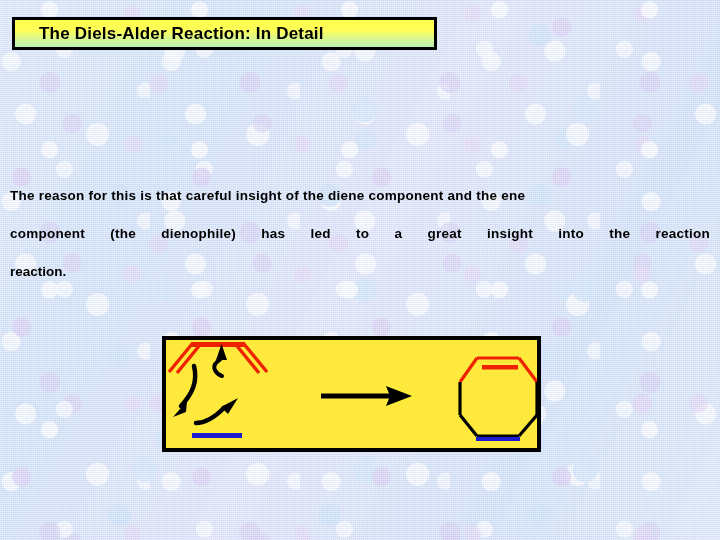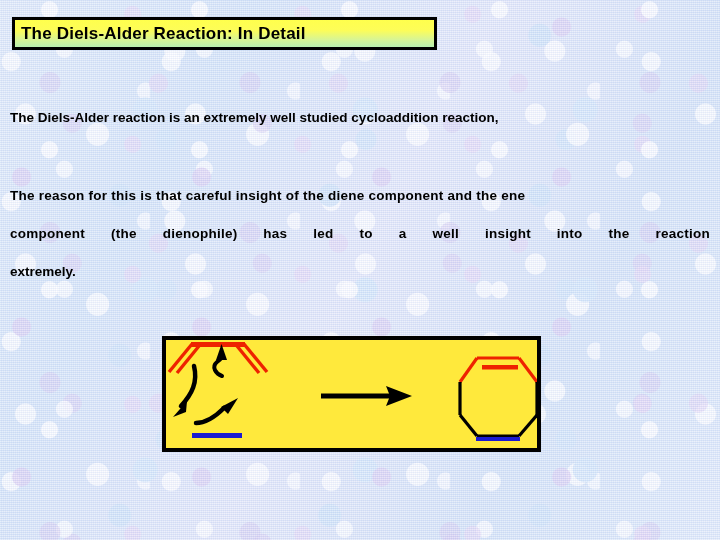--- a/index.html
+++ b/index.html
@@ -65,21 +65,21 @@
     position: absolute;
     left: 12px;
     top: 17px;
     width: 425px;
     height: 33px;
     border: 3px solid #000000;
     background: linear-gradient(to bottom, #ffff4d 0%, #fdfd58 38%, #d8f594 72%, #b8f0b0 100%);
     box-sizing: border-box;
     display: flex;
     align-items: center;
-    padding-left: 6px;
+    padding-left: 24px;
   }
   #title-text {
     font-family: "Liberation Sans", sans-serif;
     font-size: 17px;
     font-weight: bold;
     color: #000000;
     letter-spacing: 0.2px;
     white-space: nowrap;
   }
 
@@ -131,24 +131,23 @@
 
 <div id="slide">
 
   <div id="bg-texture"></div>
   <div id="bg-noise"></div>
 
   <div id="title-box">
     <span id="title-text">The Diels-Alder Reaction:  In Detail</span>
   </div>
 
-  <div class="body-line" id="para1">The Diels-Alder reaction is an extremely well studied cycloaddition reaction,</div>
   <div class="body-line" id="para2-l1">The reason for this is that careful insight of the diene component and the ene</div>
-  <div class="body-line" id="para2-l2">component (the dienophile) has led to a well insight into the reaction</div>
-  <div class="body-line" id="para2-l3">extremely.</div>
+  <div class="body-line" id="para2-l2">component (the dienophile) has led to a great insight into the reaction</div>
+  <div class="body-line" id="para2-l3">reaction.</div>
 
   <div id="scheme-box">
     <svg id="scheme-svg" width="371" height="108" viewBox="0 0 371 108">
 
       <g>
 
         <rect x="25" y="2" width="54" height="5" fill="#ee2200"></rect>
 
         <line x1="26" y1="4" x2="3" y2="32" stroke="#ee2200" stroke-width="3.4"></line>
         <line x1="33" y1="6" x2="11" y2="33" stroke="#ee2200" stroke-width="3.4"></line>

